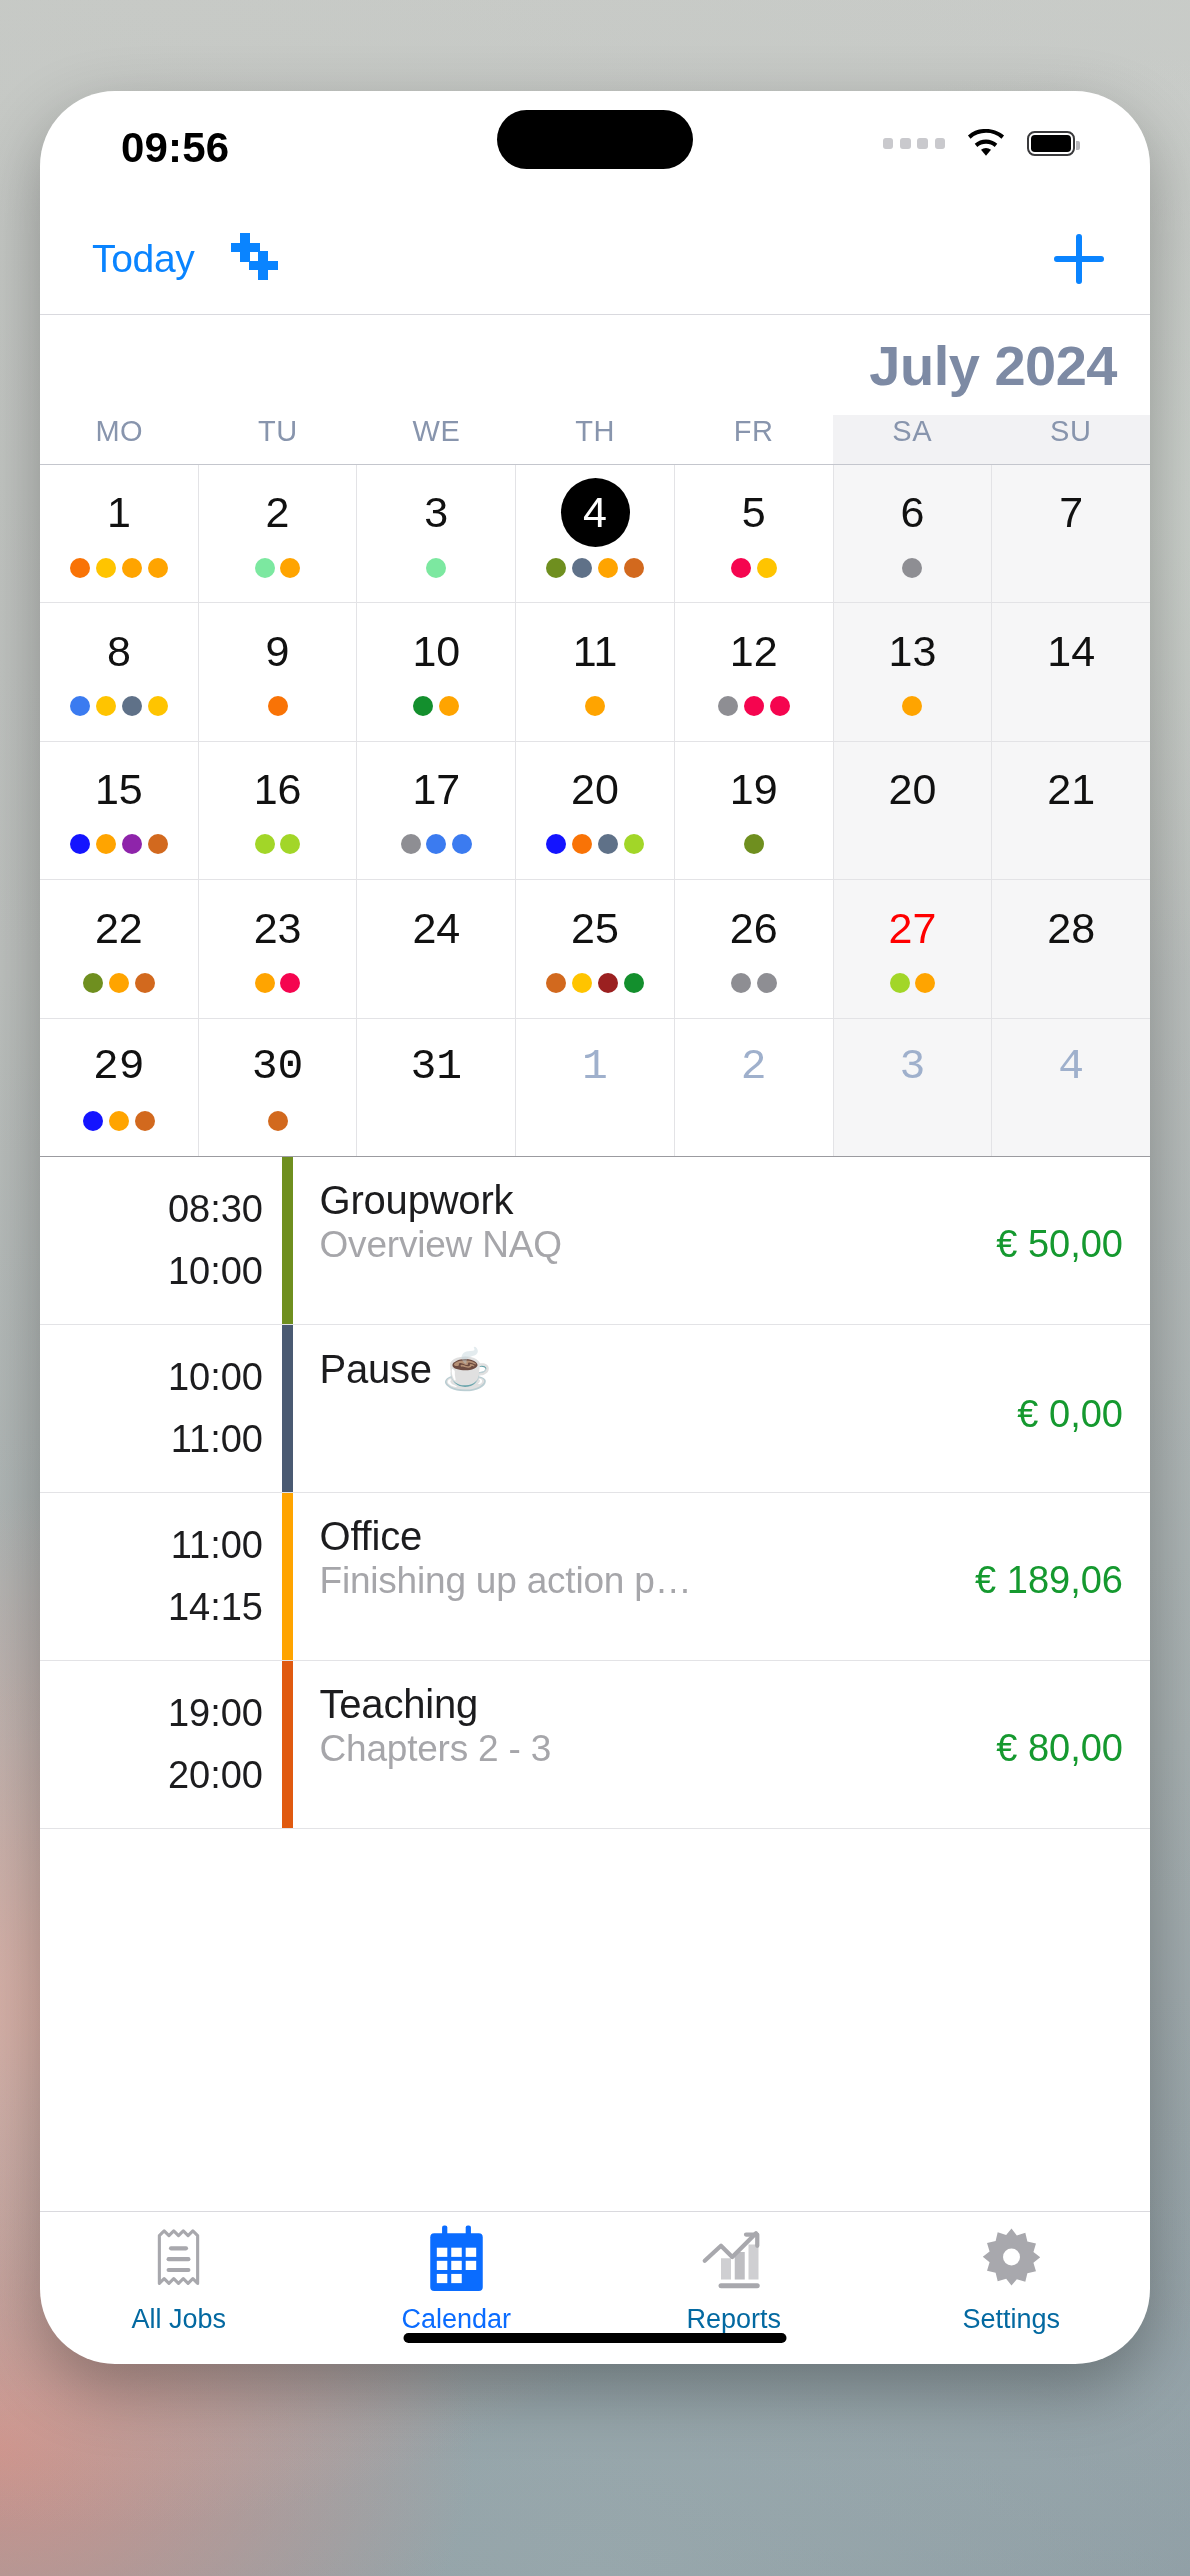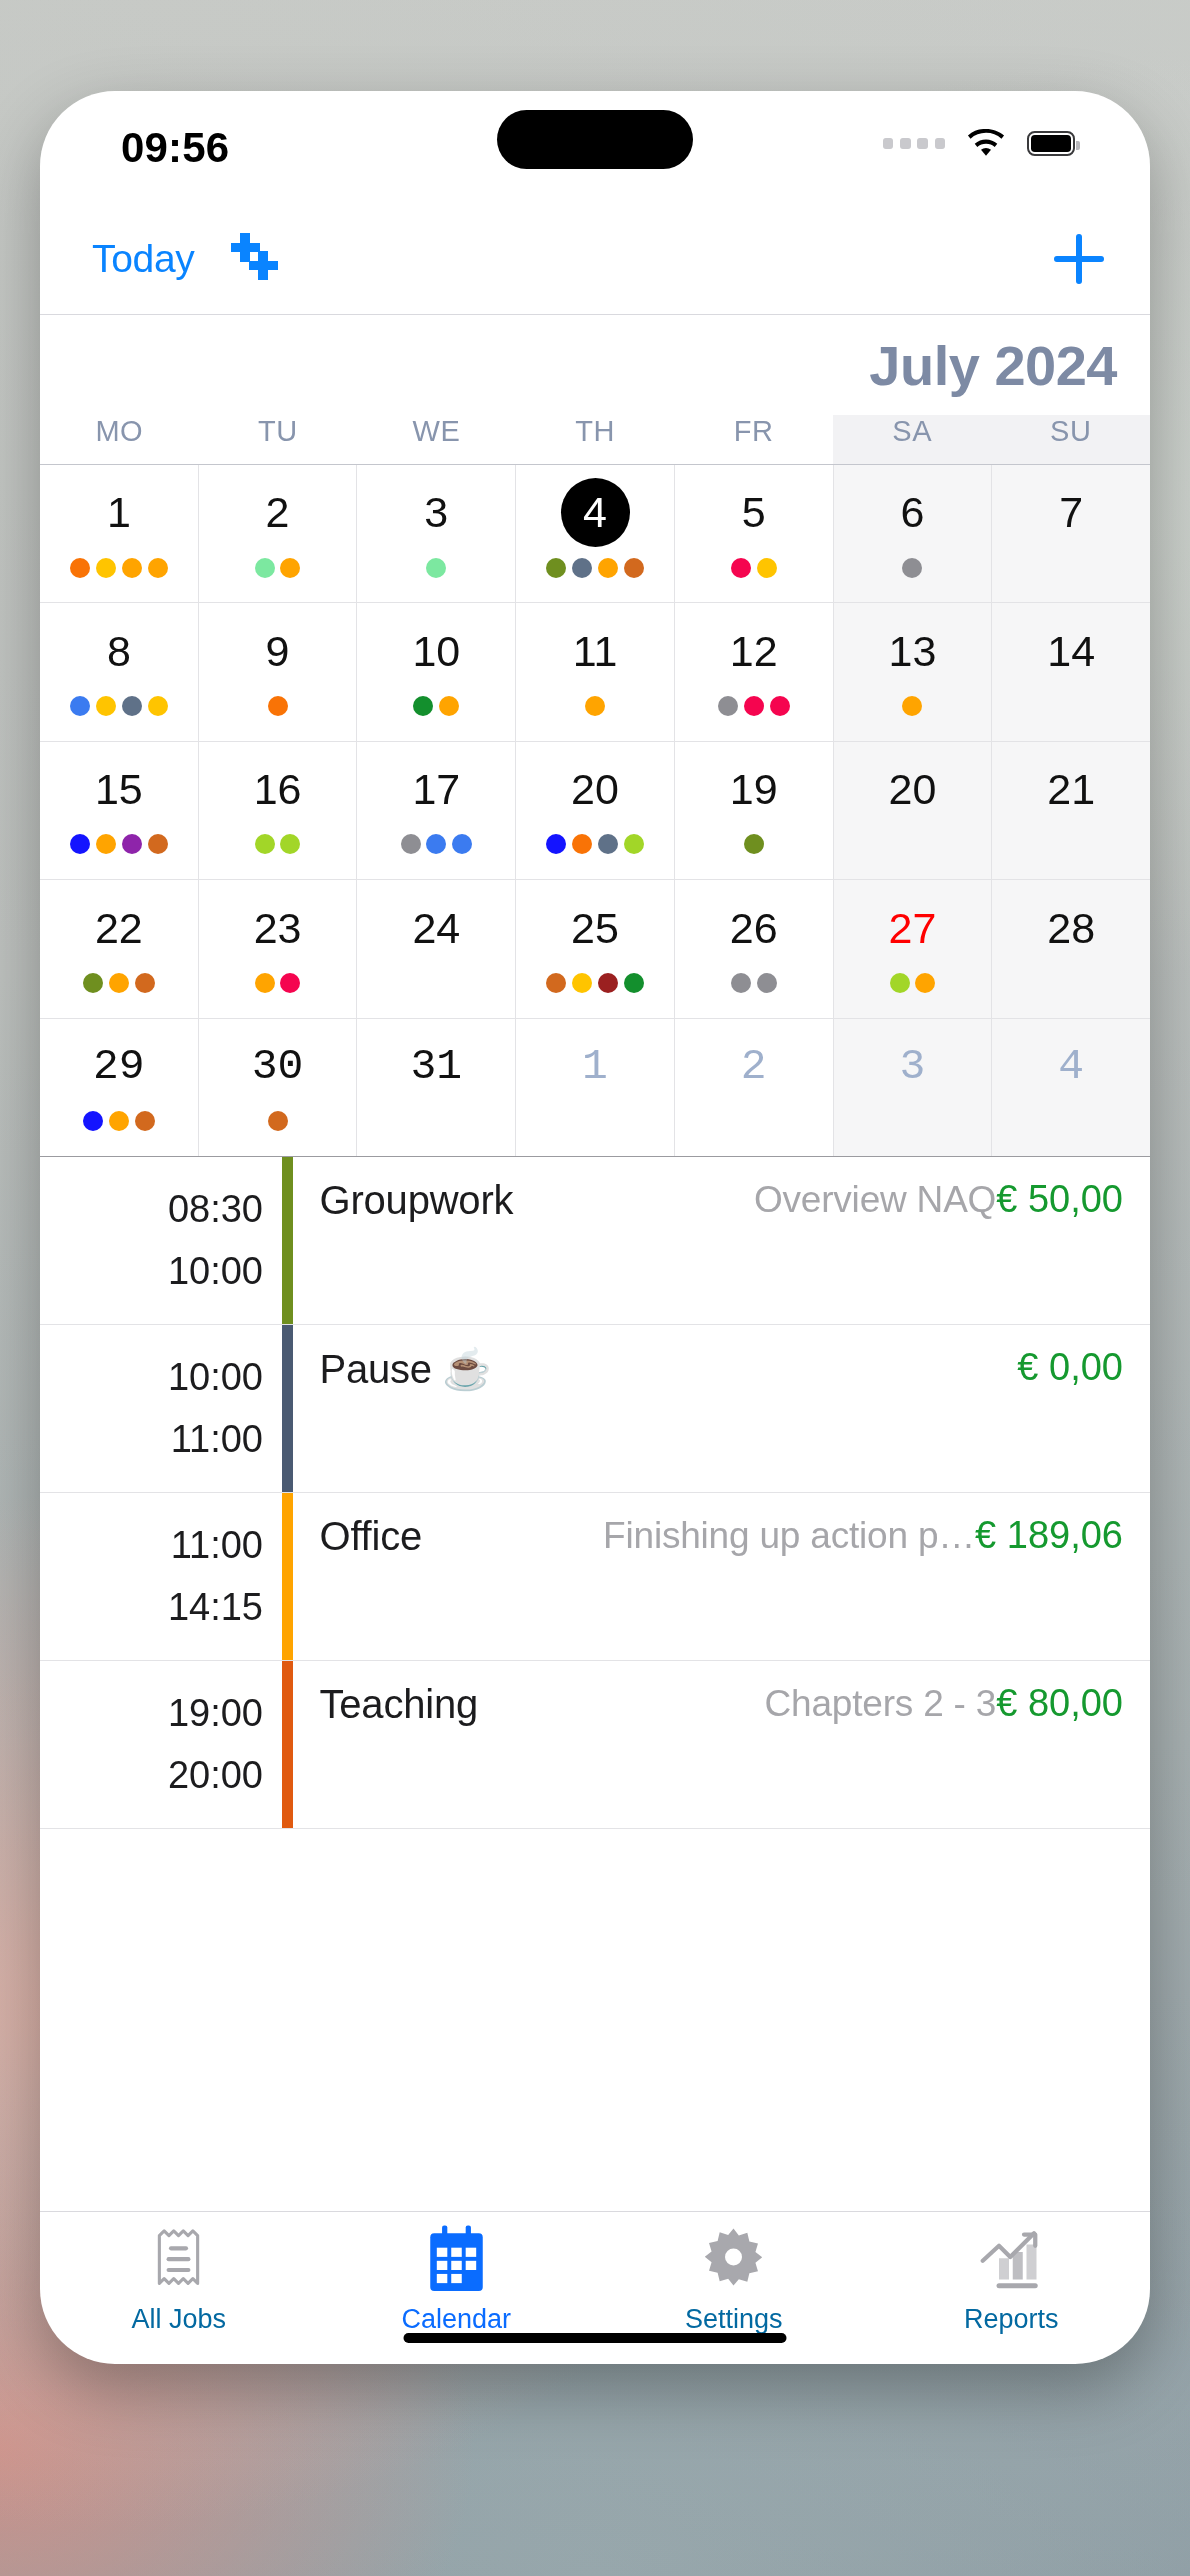--- a/index.html
+++ b/index.html
@@ -143,21 +143,21 @@
     position:relative;
   }
   .ev-times {
     width:242px; flex:0 0 242px;
     display:flex; flex-direction:column; justify-content:space-around;
     align-items:flex-end; padding:21px 19px 21px 0;
   }
   .ev-times span { font-size:38px; color:#1c1c1e;margin-left:36px; }
   .ev-bar { width:10.5px; flex:0 0 10.5px; }
   .ev-body {
-    flex:1; display:flex; justify-content:space-between;
+    flex:1; display:flex; flex-direction:column; justify-content:flex-start;
     padding:21px 27px 21px 27px;
   }
   .ev-title { font-size:40px; color:#1c1c1e; letter-spacing:-0.2px; }
   .ev-row2 { display:flex; align-items:baseline; justify-content:space-between; }
   .ev-sub { font-size:37px; color:#a6a6aa; letter-spacing:-0.2px; }
   .ev-amt { font-size:38px; color:#15992f; white-space:nowrap; }
   .ev-filler { flex:1 1 auto; }
 
   
   .tabbar {
@@ -550,37 +550,37 @@
               <rect x="31" y="27" width="8" height="7"></rect>
               <rect x="9" y="37" width="8" height="7"></rect>
               <rect x="20" y="37" width="8" height="7"></rect>
             </g>
           </svg>
         </div>
         <div class="tab-label">Calendar</div>
       </div>
       <div class="tab">
         <div class="tab-ico">
-          <svg viewBox="0 0 52 52" width="63" height="63">
-            <path d="M26 0.5l4.4 5.6 7-2.1 1.7 7.1 7.1 1.7-2.1 7 5.6 4.4-5.6 4.4 2.1 7-7.1 1.7-1.7 7.1-7-2.1L26 47.5l-4.4-5.6-7 2.1-1.7-7.1-7.1-1.7 2.1-7L2.3 23.8l5.6-4.4-2.1-7 7.1-1.7 1.7-7.1 7 2.1z" fill="#a8a8ad"></path>
-            <circle cx="26" cy="24" r="7" fill="#ffffff"></circle>
-          </svg>
-        </div>
-        <div class="tab-label">Settings</div>
-      </div>
-      <div class="tab">
-        <div class="tab-ico">
           <svg viewBox="0 0 52 50" width="65" height="65">
             <path d="M3 26 16 14 25 23 44 4" fill="none" stroke="#a8a8ad" stroke-width="3.4" stroke-linecap="round" stroke-linejoin="round"></path>
             <path d="M36 5h9v9" fill="none" stroke="#a8a8ad" stroke-width="3.4" stroke-linecap="round" stroke-linejoin="round"></path>
             <rect x="16" y="24" width="8" height="17" fill="#a8a8ad" opacity="0.55"></rect>
             <rect x="27" y="19" width="8" height="22" fill="#a8a8ad" opacity="0.75"></rect>
             <rect x="38" y="13" width="8" height="28" fill="#a8a8ad" opacity="0.55"></rect>
             <rect x="14" y="44" width="33" height="4" rx="2" fill="#a8a8ad"></rect>
           </svg>
         </div>
         <div class="tab-label">Reports</div>
       </div>
+      <div class="tab">
+        <div class="tab-ico">
+          <svg viewBox="0 0 52 52" width="63" height="63">
+            <path d="M26 0.5l4.4 5.6 7-2.1 1.7 7.1 7.1 1.7-2.1 7 5.6 4.4-5.6 4.4 2.1 7-7.1 1.7-1.7 7.1-7-2.1L26 47.5l-4.4-5.6-7 2.1-1.7-7.1-7.1-1.7 2.1-7L2.3 23.8l5.6-4.4-2.1-7 7.1-1.7 1.7-7.1 7 2.1z" fill="#a8a8ad"></path>
+            <circle cx="26" cy="24" r="7" fill="#ffffff"></circle>
+          </svg>
+        </div>
+        <div class="tab-label">Settings</div>
+      </div>
     </div>
 
   <div class="home-ind"></div>
 </div>
 
 
 </body></html>

